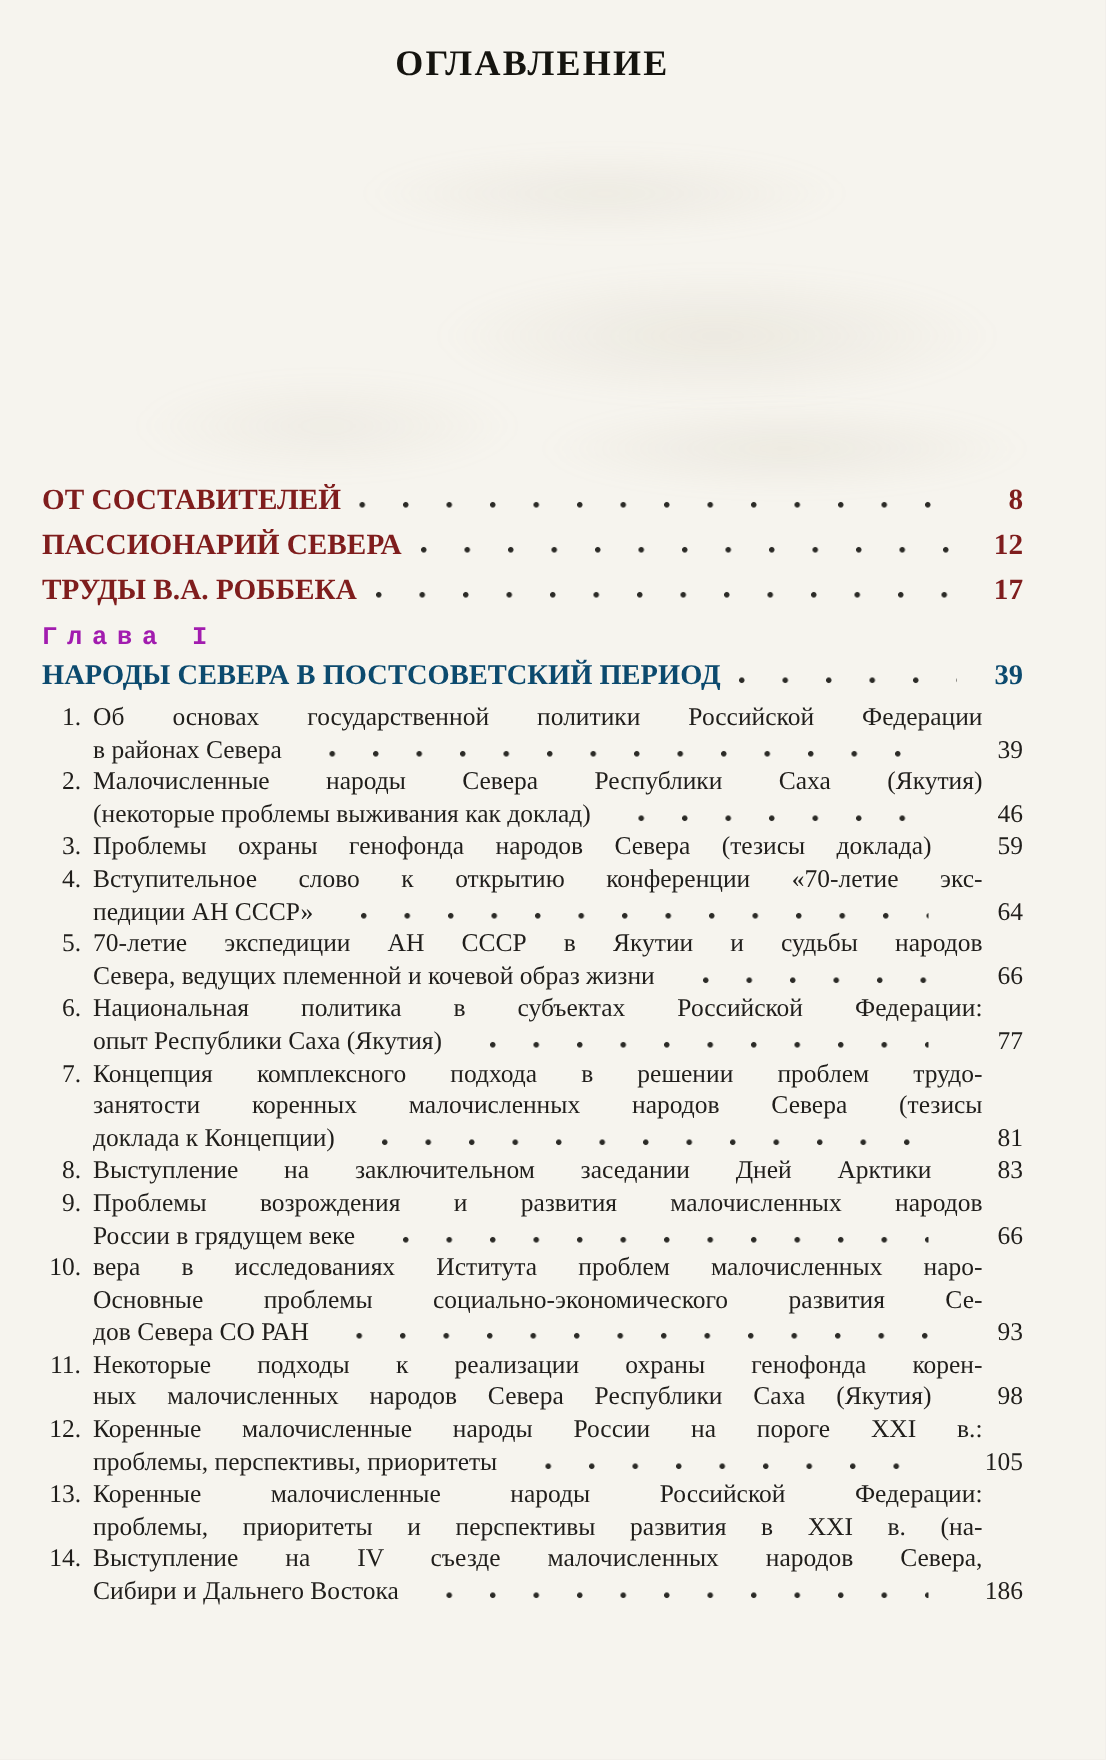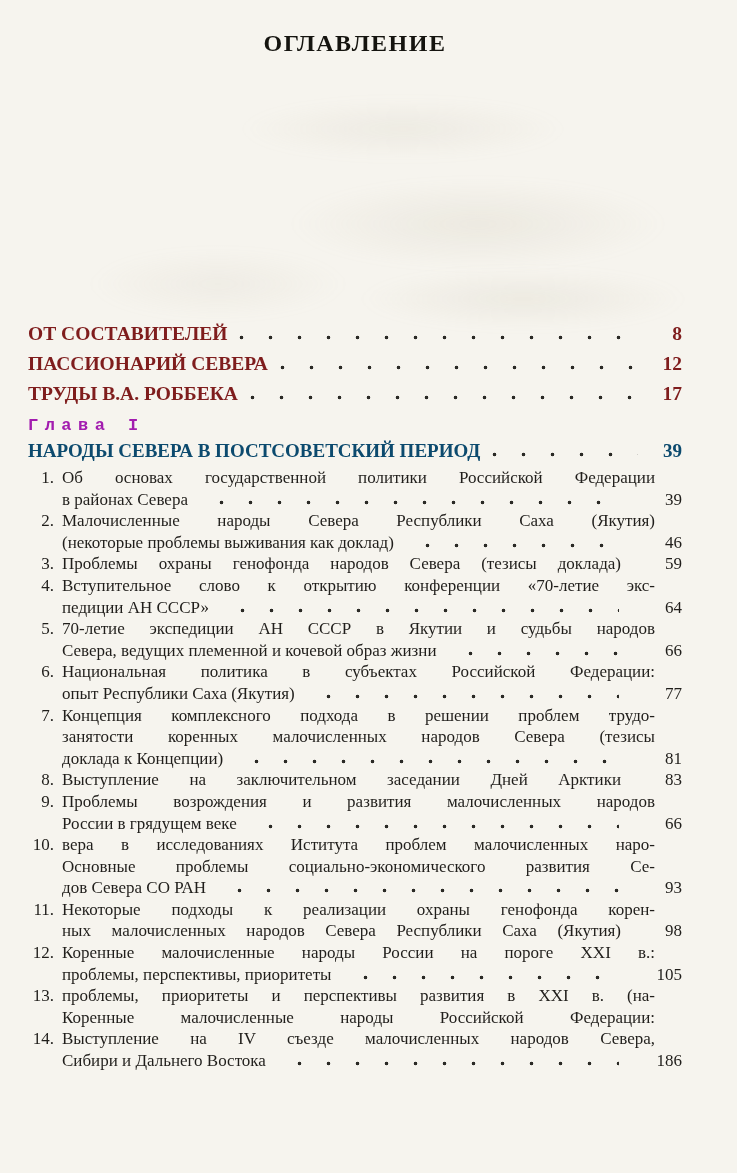--- a/index.html
+++ b/index.html
@@ -223,22 +223,22 @@
         <span class="num">12.</span>
         <div class="jline">Коренные малочисленные народы России на пороге XXI в.:</div>
         <div class="lastrow">
           <span class="lasttext">проблемы, перспективы, приоритеты</span>
           <span class="leader"></span>
           <span class="pagenum">105</span>
         </div>
       </div>
       <div class="entry">
         <span class="num">13.</span>
+        <div class="jline">Коренные малочисленные народы Российской Федерации:</div>
         <div class="jline">проблемы, приоритеты и перспективы развития в XXI в. (на-</div>
-        <div class="jline">Коренные малочисленные народы Российской Федерации:</div>
       </div>
       <div class="entry">
         <span class="num">14.</span>
         <div class="jline">Выступление на IV съезде малочисленных народов Севера,</div>
         <div class="lastrow">
           <span class="lasttext">Сибири и Дальнего Востока</span>
           <span class="leader"></span>
           <span class="pagenum">186</span>
         </div>
       </div>

